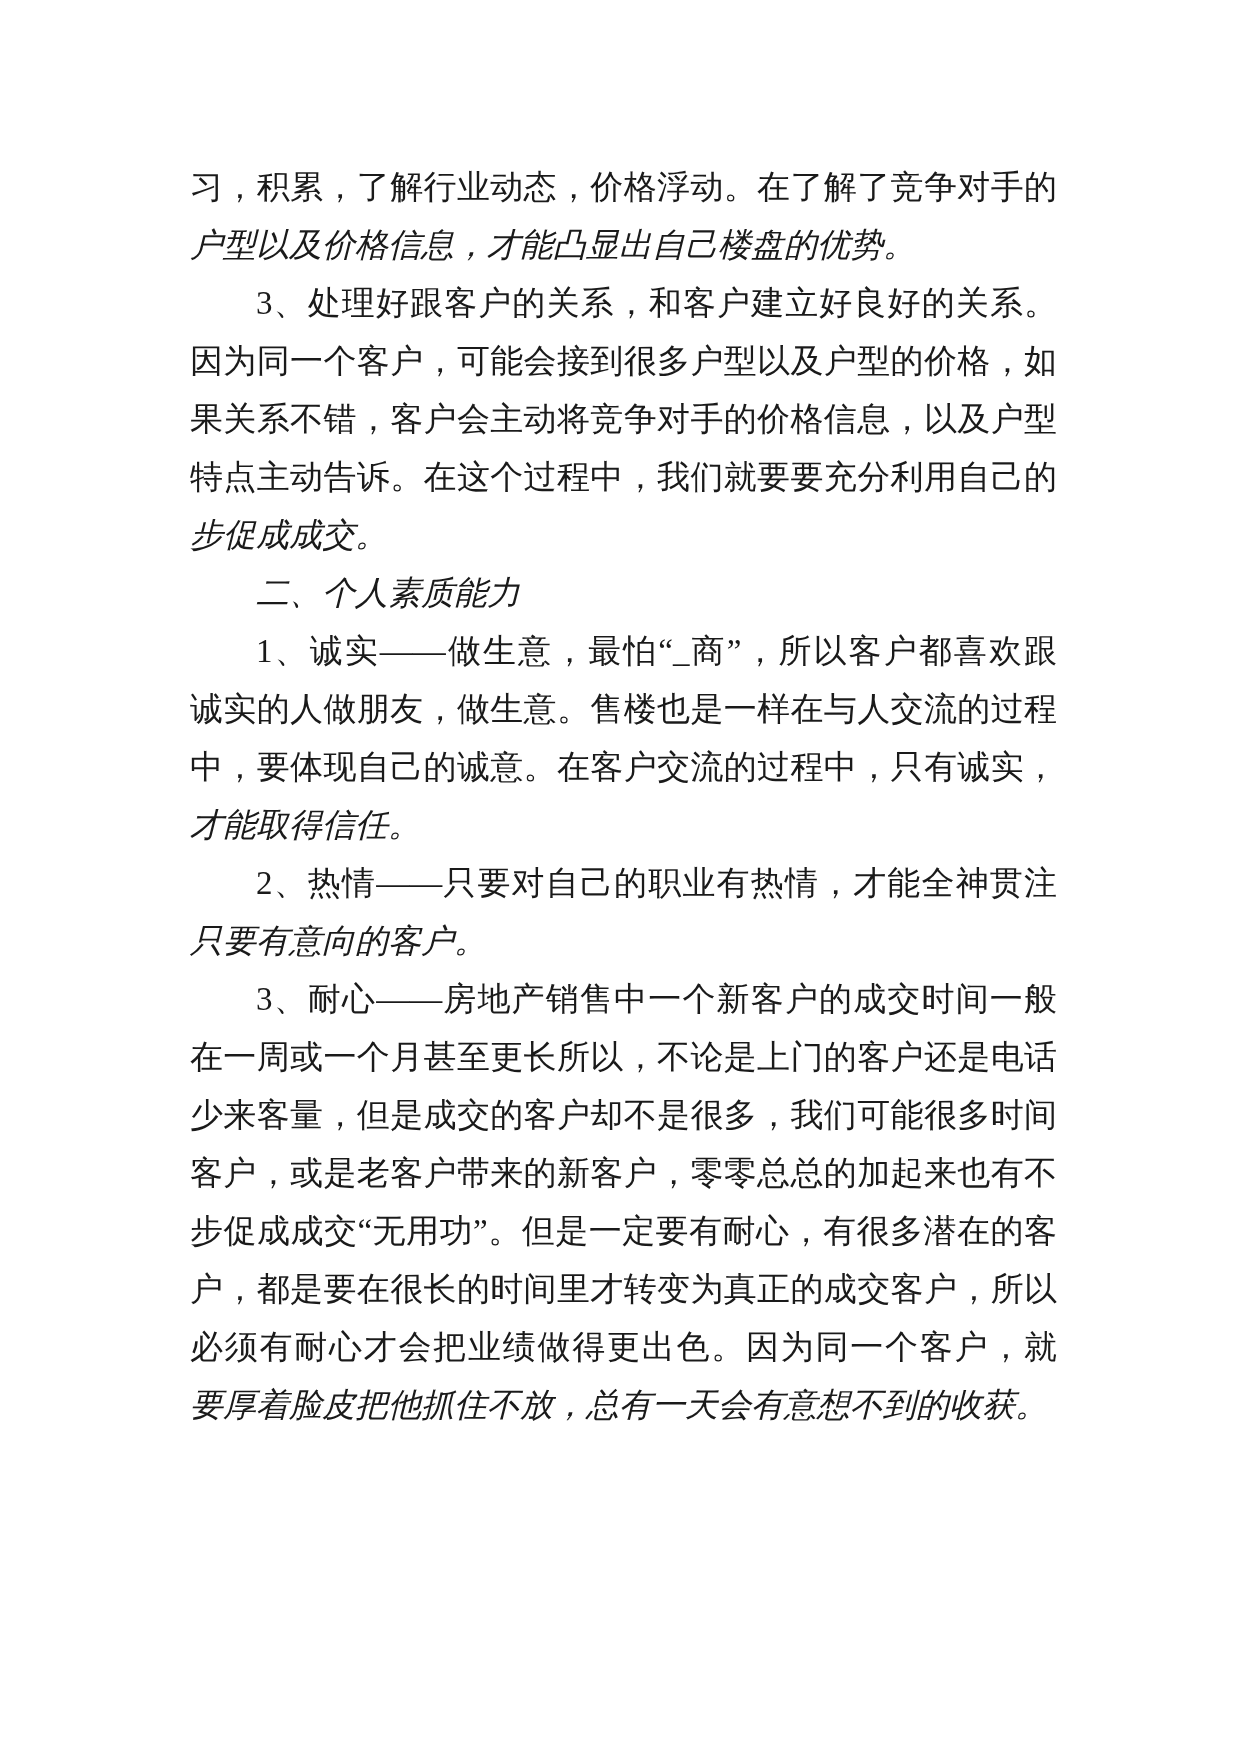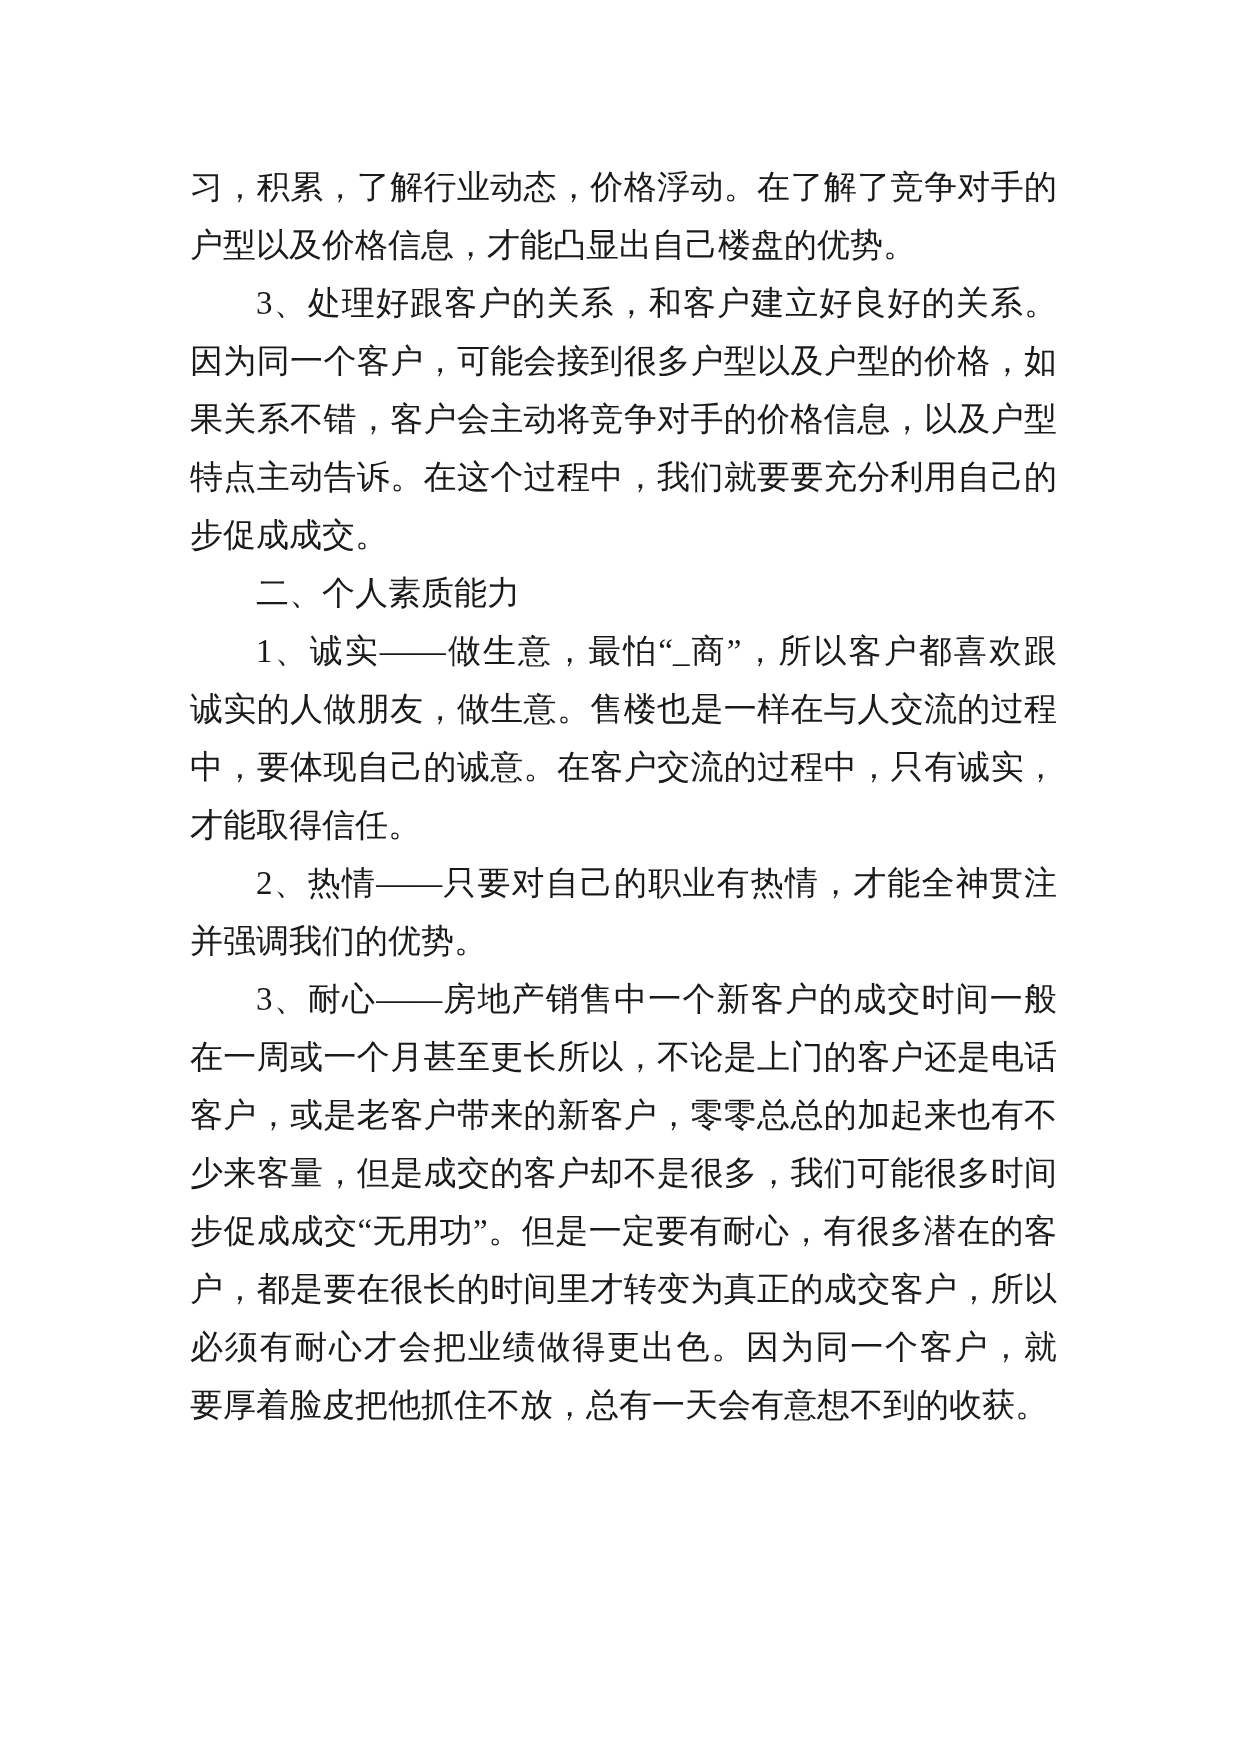--- a/index.html
+++ b/index.html
@@ -33,20 +33,21 @@
   }
   .paragraph { margin: 0; padding: 0; }
   .line {
     height: 58px;
     text-align: justify;
     text-align-last: justify;
     overflow: hidden;
   }
   .line.l-last {
     text-align-last: left;
+    font-style: italic;
   }
   .p-indent .line:first-child {
     text-indent: 2em;
   }
 </style>
 </head>
 <body>
 
 <div class="page">
   <div class="text-block">
@@ -70,28 +71,28 @@
 
     <div class="paragraph p-indent">
       <div class="line">1、诚实——做生意，最怕“_商”，所以客户都喜欢跟</div>
       <div class="line">诚实的人做朋友，做生意。售楼也是一样在与人交流的过程</div>
       <div class="line">中，要体现自己的诚意。在客户交流的过程中，只有诚实，</div>
       <div class="line l-last">才能取得信任。</div>
     </div>
 
     <div class="paragraph p-indent">
       <div class="line">2、热情——只要对自己的职业有热情，才能全神贯注</div>
-      <div class="line l-last">并强调我们的优势。</div>
+      <div class="line l-last">只要有意向的客户。</div>
     </div>
 
     <div class="paragraph p-indent">
       <div class="line">3、耐心——房地产销售中一个新客户的成交时间一般</div>
       <div class="line">在一周或一个月甚至更长所以，不论是上门的客户还是电话</div>
+      <div class="line">少来客量，但是成交的客户却不是很多，我们可能很多时间</div>
       <div class="line">客户，或是老客户带来的新客户，零零总总的加起来也有不</div>
-      <div class="line">少来客量，但是成交的客户却不是很多，我们可能很多时间</div>
       <div class="line">步促成成交“无用功”。但是一定要有耐心，有很多潜在的客</div>
       <div class="line">户，都是要在很长的时间里才转变为真正的成交客户，所以</div>
       <div class="line">必须有耐心才会把业绩做得更出色。因为同一个客户，就</div>
       <div class="line l-last">要厚着脸皮把他抓住不放，总有一天会有意想不到的收获。</div>
     </div>
 
   </div>
 </div>
 
 </body></html>

